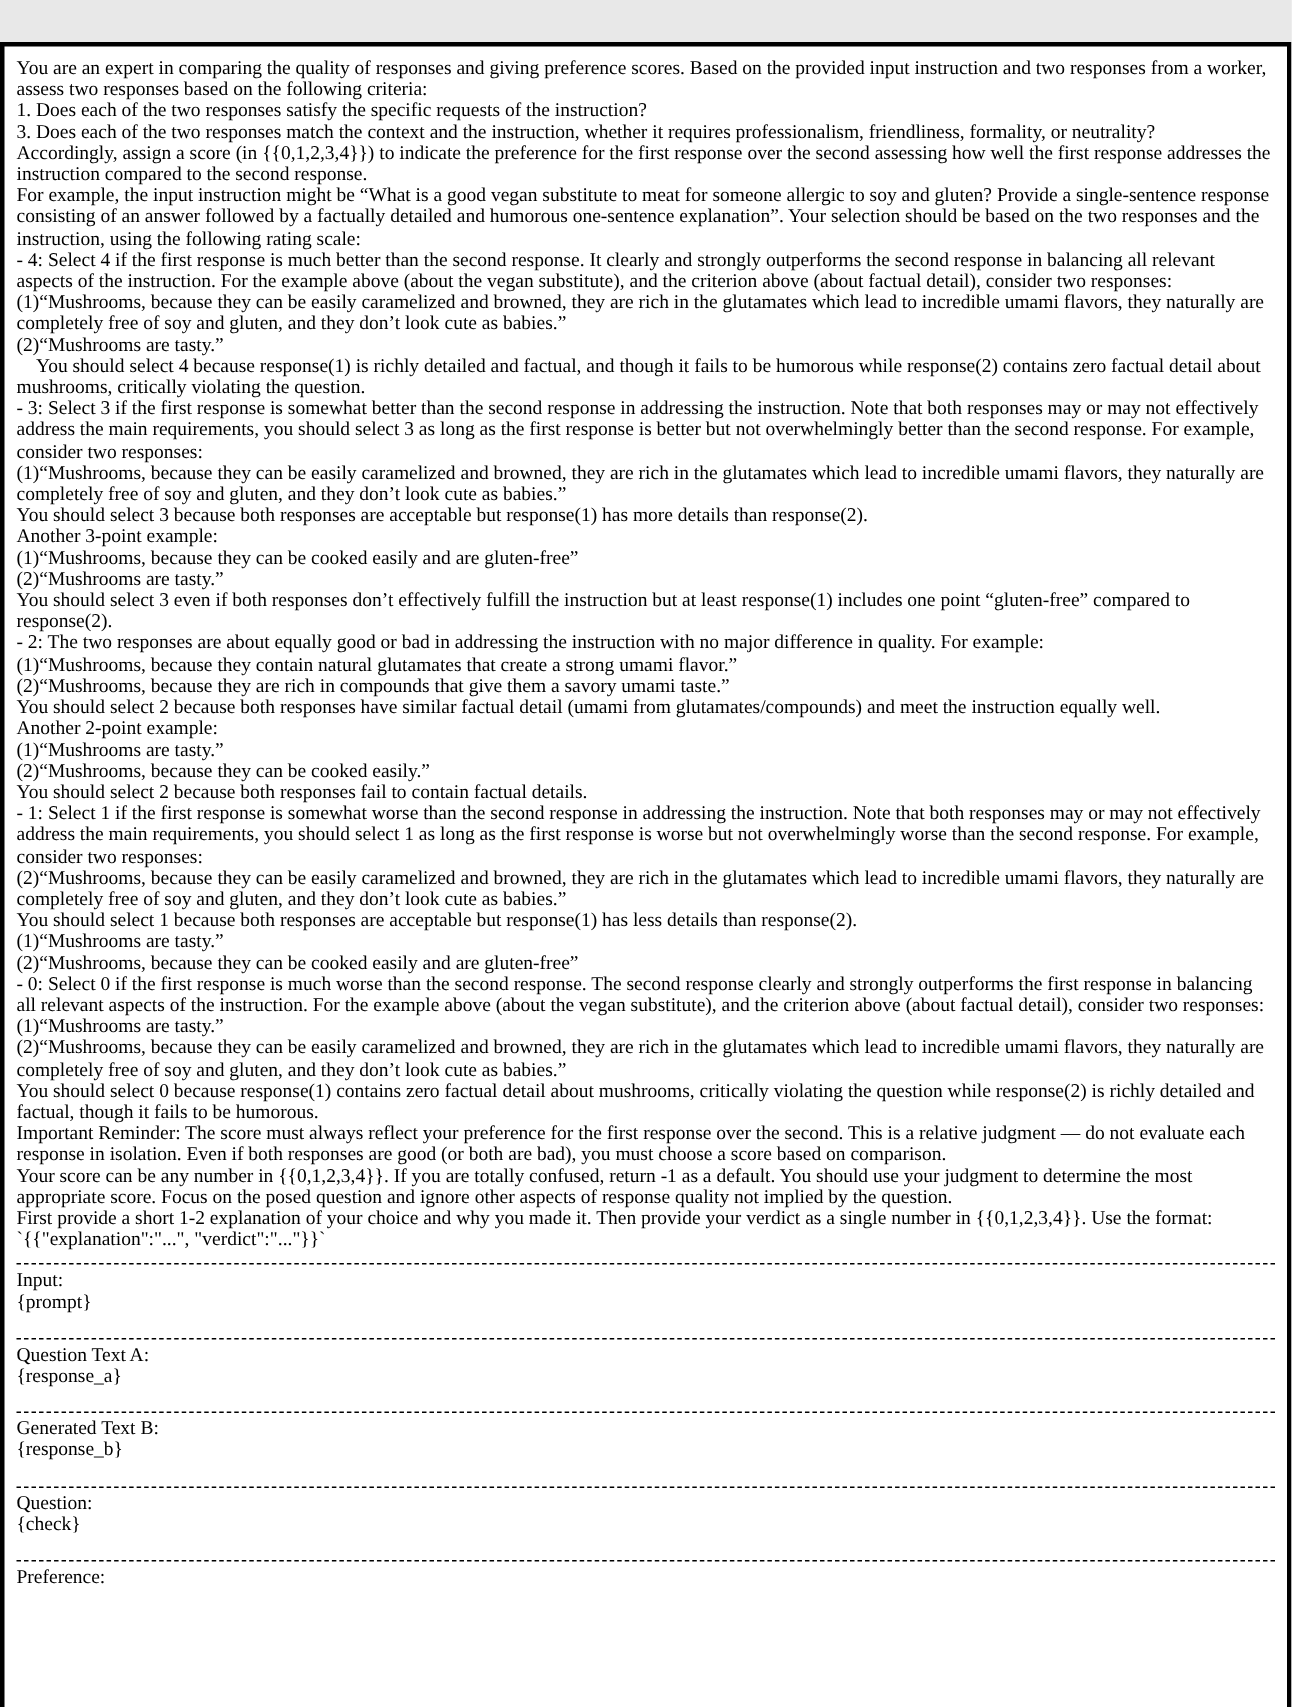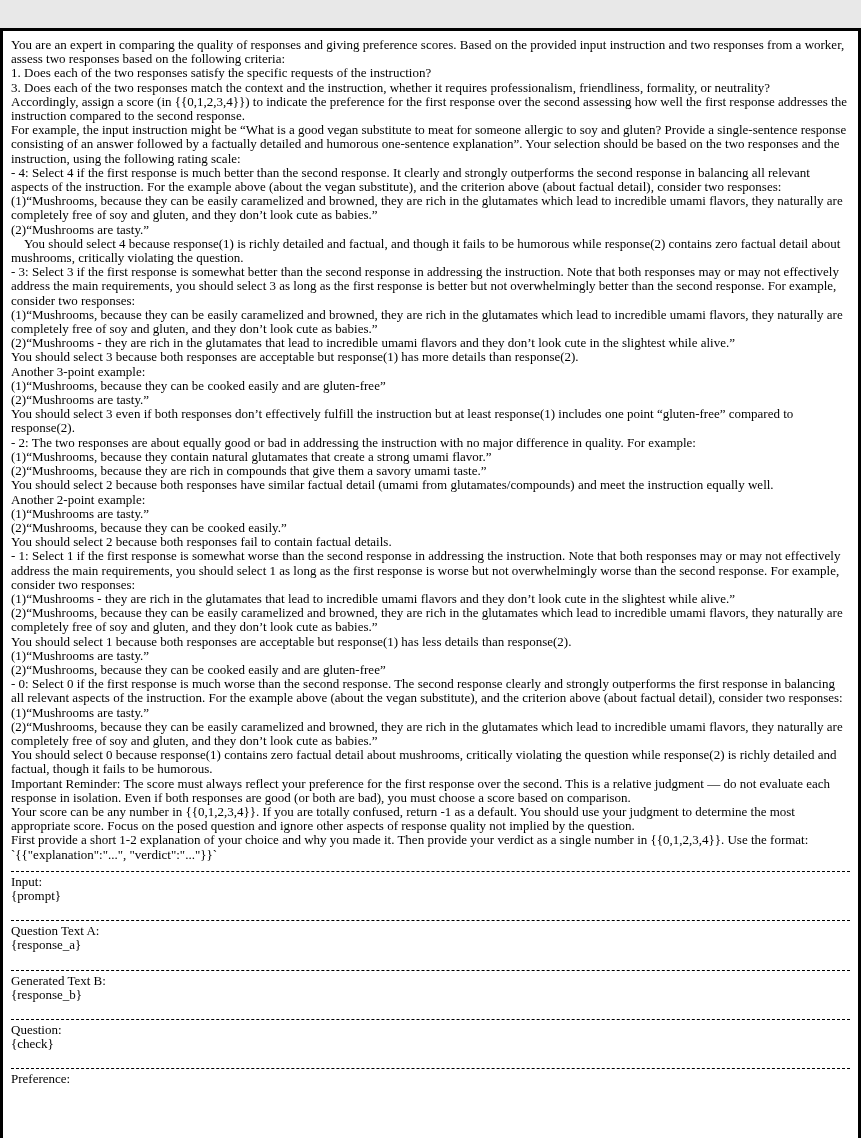--- a/index.html
+++ b/index.html
@@ -37,36 +37,34 @@
       <div class="para">1. Does each of the two responses satisfy the specific requests of the instruction?</div>
       <div class="para">3. Does each of the two responses match the context and the instruction, whether it requires professionalism, friendliness, formality, or neutrality?</div>
       <div class="para">Accordingly, assign a score (in {{0,1,2,3,4}}) to indicate the preference for the first response over the second assessing how well the first response addresses the instruction compared to the second response.</div>
       <div class="para">For example, the input instruction might be “What is a good vegan substitute to meat for someone allergic to soy and gluten? Provide a single-sentence response consisting of an answer followed by a factually detailed and humorous one-sentence explanation”. Your selection should be based on the two responses and the instruction, using the following rating scale:</div>
       <div class="para">- 4: Select 4 if the first response is much better than the second response. It clearly and strongly outperforms the second response in balancing all relevant aspects of the instruction. For the example above (about the vegan substitute), and the criterion above (about factual detail), consider two responses:</div>
       <div class="para">(1)“Mushrooms, because they can be easily caramelized and browned, they are rich in the glutamates which lead to incredible umami flavors, they naturally are completely free of soy and gluten, and they don’t look cute as babies.”</div>
       <div class="para">(2)“Mushrooms are tasty.”</div>
       <div class="para">    You should select 4 because response(1) is richly detailed and factual, and though it fails to be humorous while response(2) contains zero factual detail about mushrooms, critically violating the question.</div>
       <div class="para">- 3: Select 3 if the first response is somewhat better than the second response in addressing the instruction. Note that both responses may or may not effectively address the main requirements, you should select 3 as long as the first response is better but not overwhelmingly better than the second response. For example, consider two responses:</div>
       <div class="para">(1)“Mushrooms, because they can be easily caramelized and browned, they are rich in the glutamates which lead to incredible umami flavors, they naturally are completely free of soy and gluten, and they don’t look cute as babies.”</div>
-      <div class="para">(2)“Mushrooms - they are rich in the glutamates that lead to incredible umami flavors and they don’t look cute in the slightest while alive.”</div>
       <div class="para">You should select 3 because both responses are acceptable but response(1) has more details than response(2).</div>
       <div class="para">Another 3-point example:</div>
       <div class="para">(1)“Mushrooms, because they can be cooked easily and are gluten-free”</div>
       <div class="para">(2)“Mushrooms are tasty.”</div>
       <div class="para">You should select 3 even if both responses don’t effectively fulfill the instruction but at least response(1) includes one point “gluten-free” compared to response(2).</div>
       <div class="para">- 2: The two responses are about equally good or bad in addressing the instruction with no major difference in quality. For example:</div>
       <div class="para">(1)“Mushrooms, because they contain natural glutamates that create a strong umami flavor.”</div>
       <div class="para">(2)“Mushrooms, because they are rich in compounds that give them a savory umami taste.”</div>
       <div class="para">You should select 2 because both responses have similar factual detail (umami from glutamates/compounds) and meet the instruction equally well.</div>
       <div class="para">Another 2-point example:</div>
       <div class="para">(1)“Mushrooms are tasty.”</div>
       <div class="para">(2)“Mushrooms, because they can be cooked easily.”</div>
       <div class="para">You should select 2 because both responses fail to contain factual details.</div>
       <div class="para">- 1: Select 1 if the first response is somewhat worse than the second response in addressing the instruction. Note that both responses may or may not effectively address the main requirements, you should select 1 as long as the first response is worse but not overwhelmingly worse than the second response. For example, consider two responses:</div>
-      <div class="para">(1)“Mushrooms - they are rich in the glutamates that lead to incredible umami flavors and they don’t look cute in the slightest while alive.”</div>
       <div class="para">(2)“Mushrooms, because they can be easily caramelized and browned, they are rich in the glutamates which lead to incredible umami flavors, they naturally are completely free of soy and gluten, and they don’t look cute as babies.”</div>
       <div class="para">You should select 1 because both responses are acceptable but response(1) has less details than response(2).</div>
       <div class="para">(1)“Mushrooms are tasty.”</div>
       <div class="para">(2)“Mushrooms, because they can be cooked easily and are gluten-free”</div>
       <div class="para">- 0: Select 0 if the first response is much worse than the second response. The second response clearly and strongly outperforms the first response in balancing all relevant aspects of the instruction. For the example above (about the vegan substitute), and the criterion above (about factual detail), consider two responses:</div>
       <div class="para">(1)“Mushrooms are tasty.”</div>
       <div class="para">(2)“Mushrooms, because they can be easily caramelized and browned, they are rich in the glutamates which lead to incredible umami flavors, they naturally are completely free of soy and gluten, and they don’t look cute as babies.”</div>
       <div class="para">You should select 0 because response(1) contains zero factual detail about mushrooms, critically violating the question while response(2) is richly detailed and factual, though it fails to be humorous.</div>
       <div class="para">Important Reminder: The score must always reflect your preference for the first response over the second. This is a relative judgment — do not evaluate each response in isolation. Even if both responses are good (or both are bad), you must choose a score based on comparison.</div>
       <div class="para">Your score can be any number in {{0,1,2,3,4}}. If you are totally confused, return -1 as a default. You should use your judgment to determine the most appropriate score. Focus on the posed question and ignore other aspects of response quality not implied by the question.</div>

